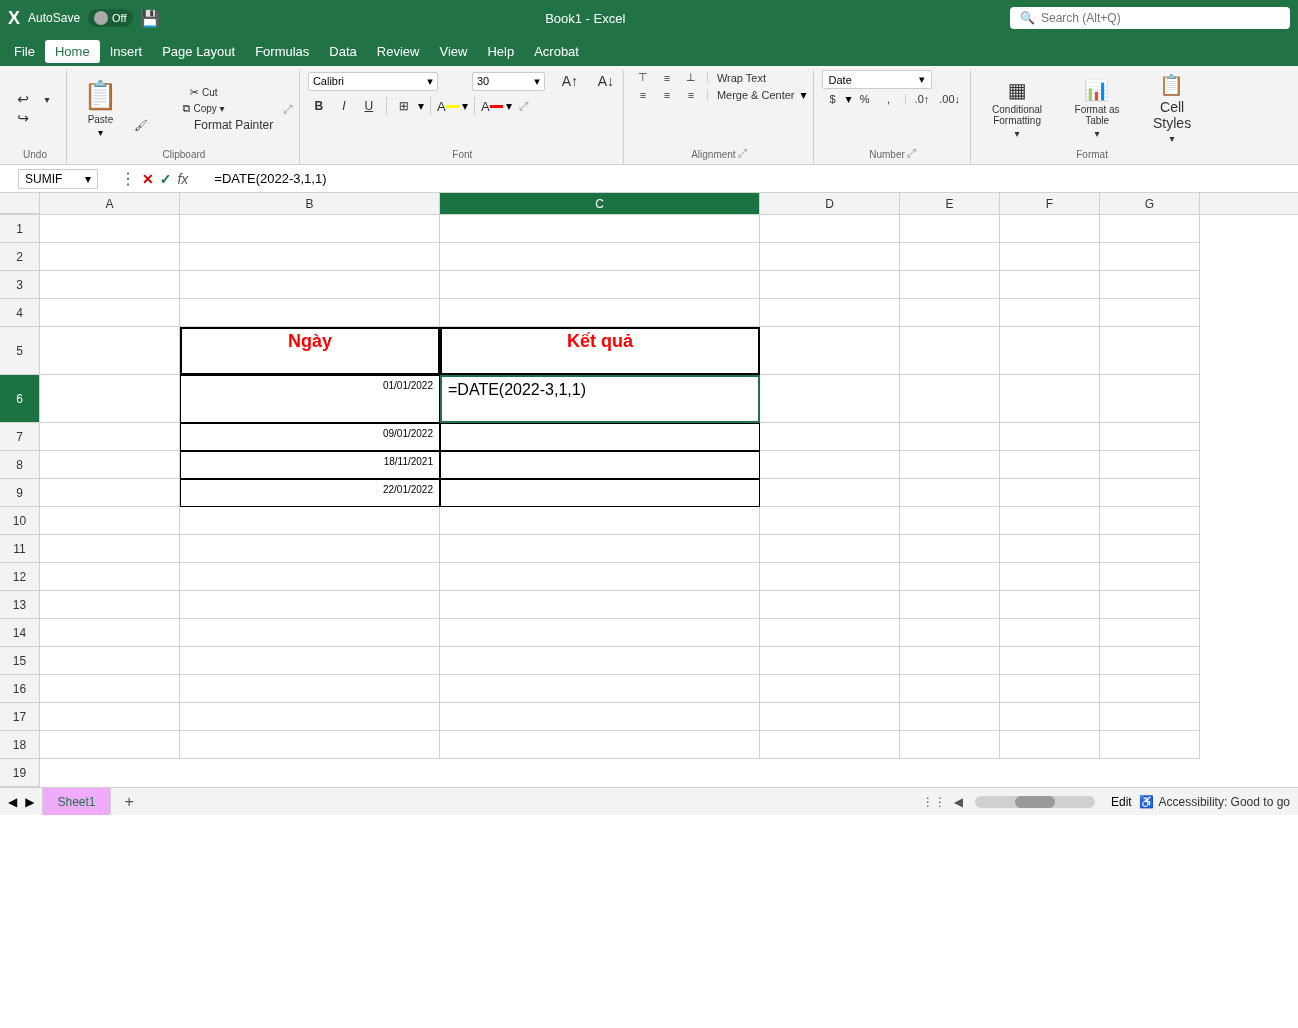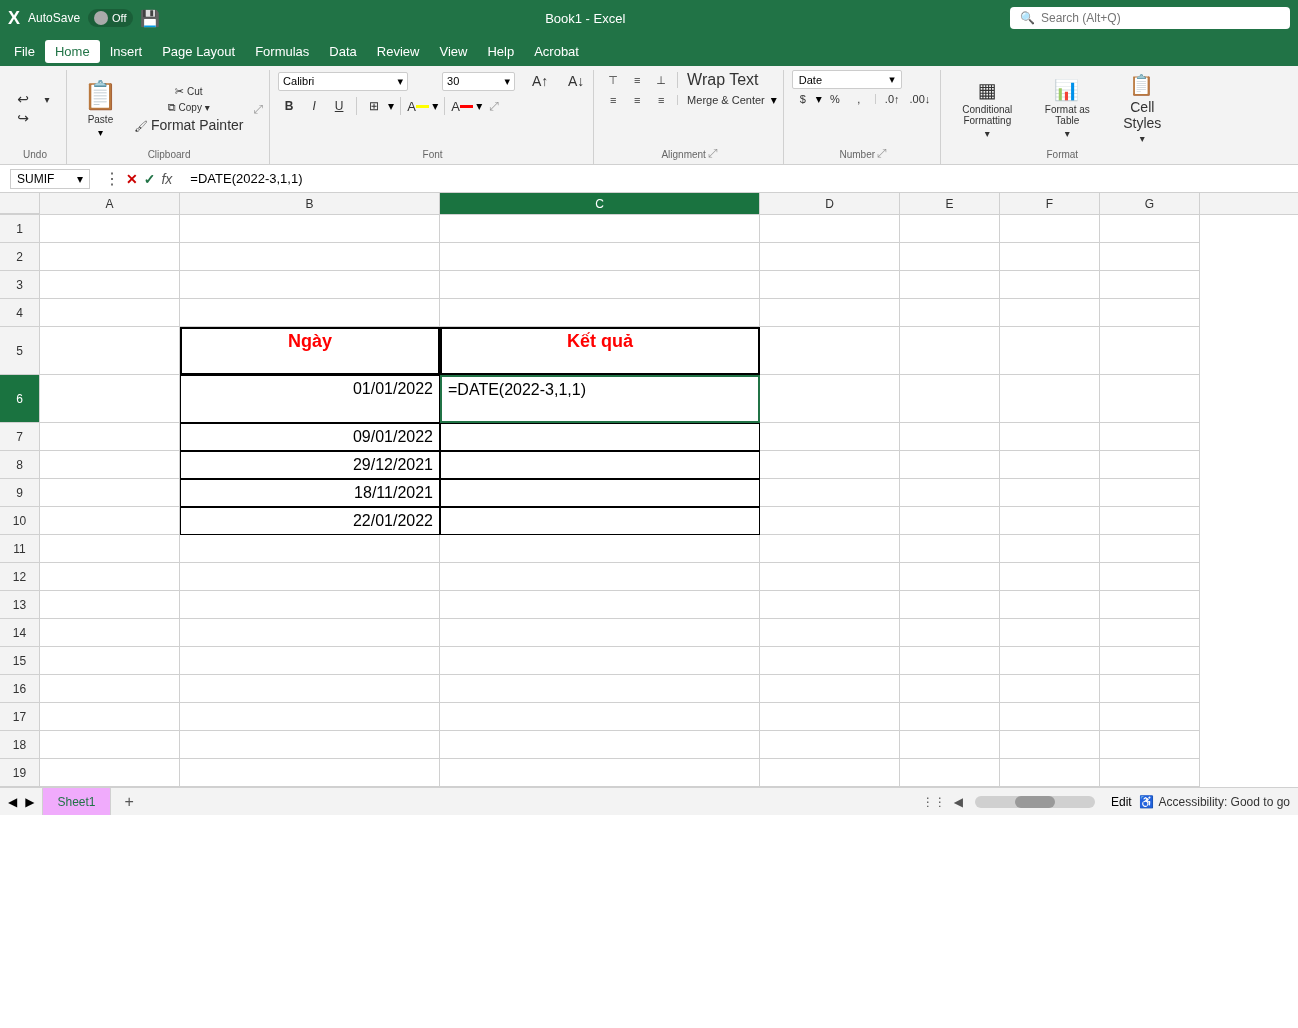--- a/index.html
+++ b/index.html
@@ -92,21 +92,21 @@
     .number-group { min-width: 120px; }
     .num-dropdown {
       border: 1px solid #ccc; border-radius: 2px; padding: 2px 6px;
       font-size: 11px; background: white; width: 110px; cursor: pointer;
       display: flex; align-items: center; justify-content: space-between;
     }
 
     
     .formula-bar {
       display: flex; align-items: center; height: 28px; border-bottom: 1px solid #d0d0d0;
-      padding: 0 10px; background: white; gap: 8px;
+      padding: 0 18px; background: white; gap: 16px;
     }
     .name-box {
       width: 80px; border: 1px solid #ccc; padding: 2px 6px; font-size: 12px;
       display: flex; align-items: center; justify-content: space-between; cursor: pointer;
     }
     .formula-controls { display: flex; align-items: center; gap: 6px; padding: 0 6px; }
     .formula-icon { font-size: 14px; cursor: pointer; color: #555; }
     .formula-input {
       flex: 1; border: none; outline: none; font-size: 13px; padding: 2px 4px;
     }
@@ -140,21 +140,21 @@
 
     .grid { flex: 1; display: flex; flex-direction: column; overflow: hidden; }
     .grid-row { display: flex; }
     .cell {
       border-right: 1px solid #d0d0d0; border-bottom: 1px solid #d0d0d0;
       font-size: 13px; padding: 2px 4px; overflow: hidden; white-space: nowrap;
       cursor: cell; background: white;
     }
     .cell.table-header-b { font-weight: bold; color: #ff0000; text-align: center; border: 2px solid #000; font-size: 18px; }
     .cell.table-header-c { font-weight: bold; color: #ff0000; text-align: center; border: 2px solid #000; font-size: 18px; }
-    .cell.table-data { text-align: right; border: 1px solid #000; font-size: 16px; padding: 4px 6px; }
+    .cell.table-data { text-align: right; border: 1px solid #000; font-size: 10px; padding: 4px 6px; }
     .cell.table-data-c { text-align: left; border: 1px solid #000; font-size: 16px; padding: 4px 6px; }
     .cell.formula-cell { font-size: 14px; border: 2px solid #217346; }
 
     
     .bottom-bar {
       display: flex; align-items: center; height: 28px; background: #f3f3f3;
       border-top: 1px solid #d0d0d0; padding: 0 8px; gap: 8px;
     }
     .sheet-tab {
       padding: 7px 14px; background: #f0abfc; border: 1px solid #d0d0d0;
@@ -256,21 +256,21 @@
     <div class="ribbon-group">
       <div class="ribbon-group-content">
         <button class="paste-btn">
           <span class="paste-icon">📋</span>
           <span class="paste-label">Paste</span>
           <span style="font-size:10px;">▾</span>
         </button>
         <div class="ribbon-small-group">
           <button class="small-btn">✂ <span style="font-size:10px;">Cut</span></button>
           <button class="small-btn">⧉ <span style="font-size:10px;">Copy ▾</span></button>
-          <button class="small-btn">🖌 <span style="font-size:14px;">Format Painter</span></button>
+          <button class="small-btn">🖌 <span style="font-size:12px;margin-left:43px;">Format Painter</span></button>
         </div>
         <span style="font-size:12px; color:#999; cursor:pointer; padding-left:2px;">⤢</span>
       </div>
       <span class="ribbon-group-label">Clipboard</span>
     </div>
 
     <div class="ribbon-group" style="min-width:220px;">
       <div class="ribbon-group-content" style="flex-direction:column; align-items:flex-start; gap:3px;">
         <div class="font-row">
           <div class="font-dropdown">
@@ -310,21 +310,21 @@
       <span class="ribbon-group-label">Font</span>
     </div>
 
     <div class="ribbon-group" style="min-width:160px;">
       <div class="ribbon-group-content" style="flex-direction:column; align-items:flex-start; gap:3px;">
         <div class="ribbon-small-row">
           <button class="small-btn">⊤</button>
           <button class="small-btn">≡</button>
           <button class="small-btn">⊥</button>
           <span class="ribbon-separator"></span>
-          <button class="small-btn" style="white-space:nowrap; font-size:16px;">Wrap Text</button>
+          <button class="small-btn" style="white-space:nowrap; font-size:11px;">Wrap Text</button>
         </div>
         <div class="ribbon-small-row">
           <button class="small-btn">≡</button>
           <button class="small-btn">≡</button>
           <button class="small-btn">≡</button>
           <span class="ribbon-separator"></span>
           <button class="small-btn" style="white-space:nowrap; font-size:11px;">Merge &amp; Center</button>
           <span>▾</span>
         </div>
       </div>
@@ -496,29 +496,20 @@
       <div class="grid-row">
         <div class="cell col-a row-height"></div>
         <div class="cell col-b row-height table-data">09/01/2022</div>
         <div class="cell col-c row-height table-data-c"></div>
         <div class="cell col-d row-height"></div>
         <div class="cell col-e row-height"></div>
         <div class="cell col-f row-height"></div>
         <div class="cell col-g row-height"></div>
       </div>
 
-      <div class="grid-row">
-        <div class="cell col-a row-height"></div>
-        <div class="cell col-b row-height table-data">29/12/2021</div>
-        <div class="cell col-c row-height table-data-c"></div>
-        <div class="cell col-d row-height"></div>
-        <div class="cell col-e row-height"></div>
-        <div class="cell col-f row-height"></div>
-        <div class="cell col-g row-height"></div>
-      </div>
 
       <div class="grid-row">
         <div class="cell col-a row-height"></div>
         <div class="cell col-b row-height table-data">18/11/2021</div>
         <div class="cell col-c row-height table-data-c"></div>
         <div class="cell col-d row-height"></div>
         <div class="cell col-e row-height"></div>
         <div class="cell col-f row-height"></div>
         <div class="cell col-g row-height"></div>
       </div>

